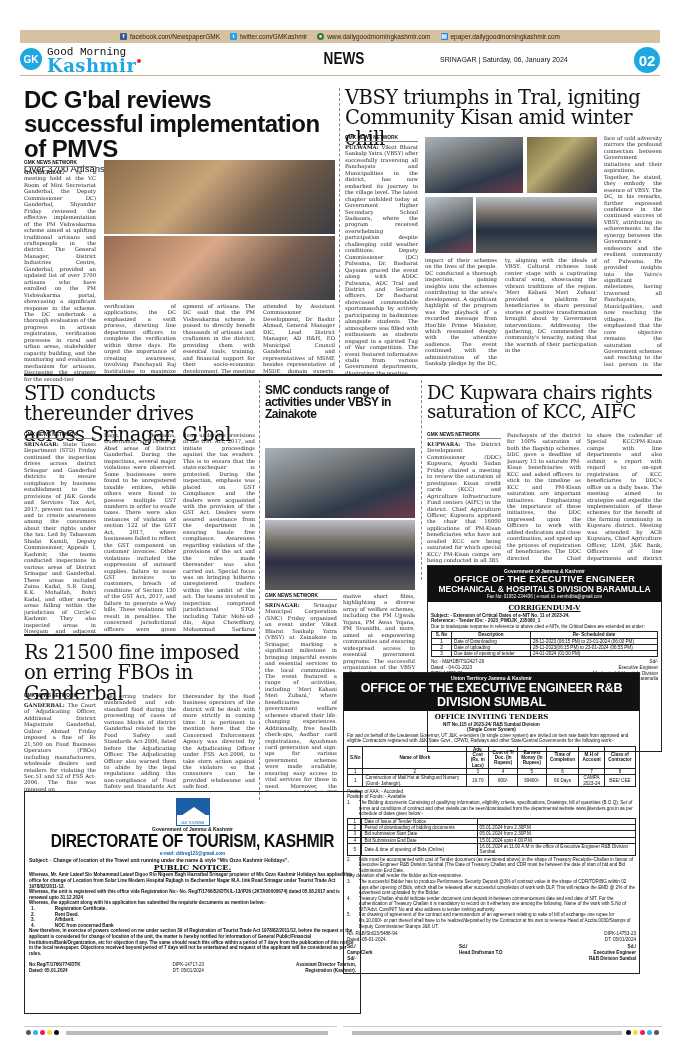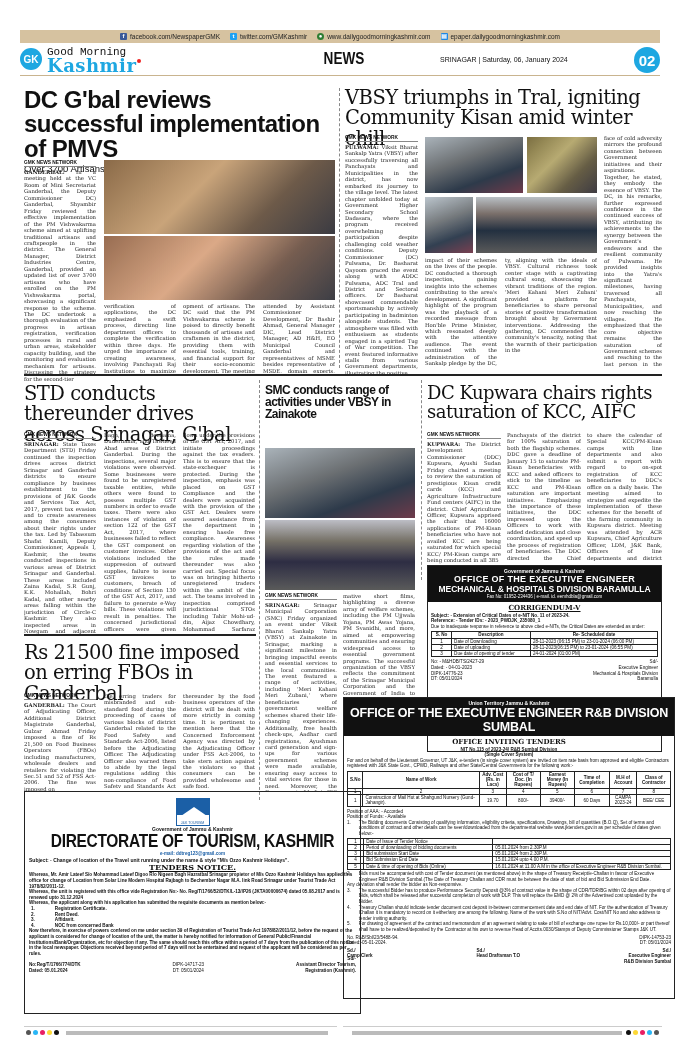--- a/index.html
+++ b/index.html
@@ -192,21 +192,21 @@
       <div style="text-align:right">
         <div>Sd/-</div>
           <div>Executive Engineer</div>
           <div>Mechanical &amp; Hospitals Division</div>
           <div>Baramulla</div>
       </div>
     </div>
   </div>
 </div>
 
-<div class="abs ad" style="left:343px;top:697px;width:332px;height:302px">
+<div class="abs ad" style="left:343px;top:672px;width:297px;height:302px">
   <div class="adhead" style="padding:2px 0">
     <div style="font-size:5px">Union Territory Jammu &amp; Kashmir</div>
     <div style="font-size:12.5px;letter-spacing:-.2px">OFFICE OF THE EXECUTIVE ENGINEER R&amp;B DIVISION SUMBAL</div>
   </div>
   <div style="padding:2px 3px" class="small">
     <div style="text-align:center;font-weight:bold;font-size:7px;font-family:'DejaVu Serif',serif">OFFICE INVITING TENDERS</div>
     <div style="text-align:center;font-weight:bold">NIT No.115 of 2023-24/ R&amp;B Sumbal Division</div>
     <div style="text-align:center;font-weight:bold">(Single Cover System)</div>
     <div>For and on behalf of the Lieutenant Governor, UT J&amp;K, e-tenders (in single cover system) are invited on item rate basis from approved and eligible Contractors registered with J&amp;K State Govt., CPWD, Railways and other State/Central Governments for the following work:-</div>
     <table class="t" style="margin:2px 0;text-align:center">
@@ -326,21 +326,21 @@
 <div class="abs ad" style="left:24px;top:791px;width:337px;height:223px;border-width:1.2px">
   <div style="margin:6px auto 0;width:34px;height:28px;background:linear-gradient(180deg,#1b5fa6 60%,#fff 60%);border:.5px solid #1b5fa6;position:relative">
     <div style="position:absolute;left:4px;top:8px;width:0;height:0;border-left:13px solid transparent;border-right:13px solid transparent;border-bottom:9px solid #fff"></div>
     <div style="position:absolute;bottom:0;width:100%;text-align:center;font-size:3.5px;color:#1b5fa6;font-family:'Liberation Sans',sans-serif">J&amp;K TOURISM</div>
   </div>
   <div class="small" style="padding:0 4px">
     <div style="text-align:center;font-weight:bold;font-size:5px">Government of Jammu &amp; Kashmir</div>
     <div style="text-align:center;font-weight:bold;font-size:15.5px;letter-spacing:-.3px;transform:scaleY(1.15)">DIRECTORATE OF TOURISM, KASHMIR</div>
     <div style="text-align:center;font-weight:bold;color:#1b5fa6">e-mail: ddtreg123@gmail.com</div>
     <div style="font-weight:bold;font-size:5px">Subject: - Change of location of the Travel unit running under the name &amp; style "M/s Ozzo Kashmir Holidays".</div>
-    <div style="text-align:center;font-weight:bold;font-size:8px;text-decoration:underline;font-family:'DejaVu Serif',serif">TENDERS NOTICE.</div>
+    <div style="text-align:center;font-weight:bold;font-size:8px;text-decoration:underline;font-family:'DejaVu Serif',serif">PUBLIC NOTICE.</div>
     <div style="font-weight:bold">Whereas, Mr. Amir Lateef S/o Mohammad Lateef Digoo R/o Nigeen Bagh Hazratbal Srinagar propietor of M/s Ozzo Kashmir Holidays has applied this office for change of Location from Solar Line Modern Hospital Rajbagh to Bechember Nagar M.A. link Road Srinagar under Tourist Trade Act 1978/82/2011-12.</div>
     <div style="font-weight:bold">Whereas, the unit is registered with this office vide Registration No:- No. Reg/T/1766/52/DTK/L-13//P26 (JKTA00000674) dated 05.08.2017 and is renewed upto 31.12.2024</div>
     <div style="font-weight:bold">Whereas, the applicant along with his application has submitted the requisite documents as mention below:-</div>
     <div style="font-weight:bold;padding-left:2px">
       <div style="display:flex;gap:20px">
           <span>1.</span>
           <span>Registration Certificate.</span>
         </div>
       <div style="display:flex;gap:20px">
           <span>2.</span>

